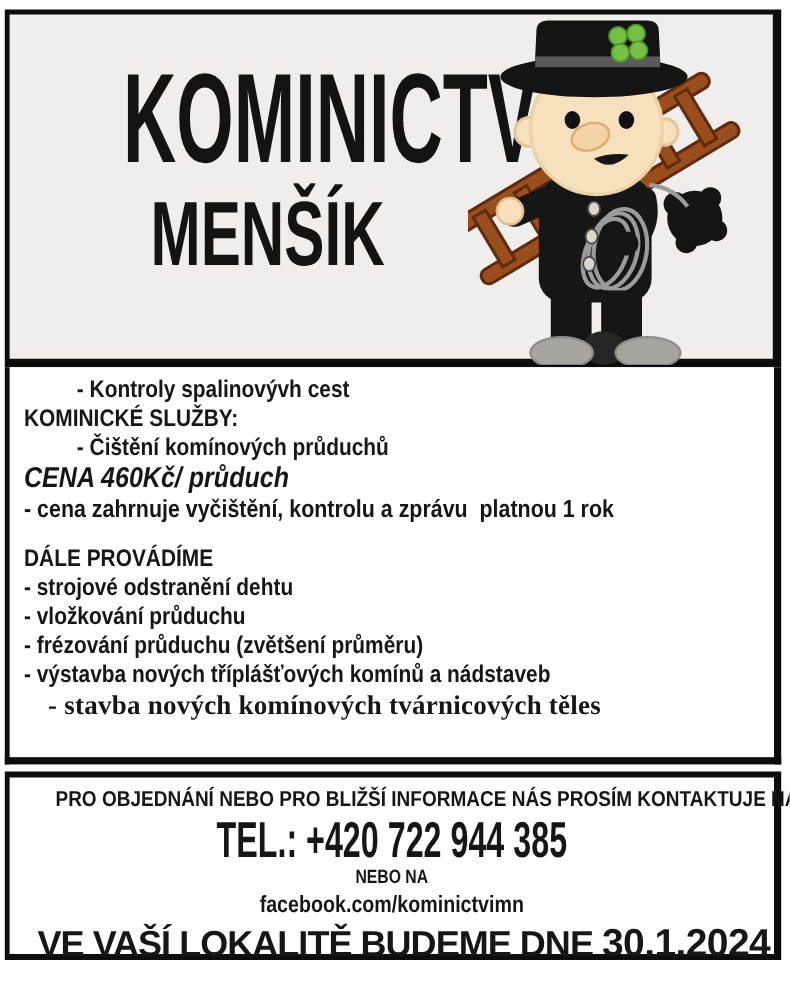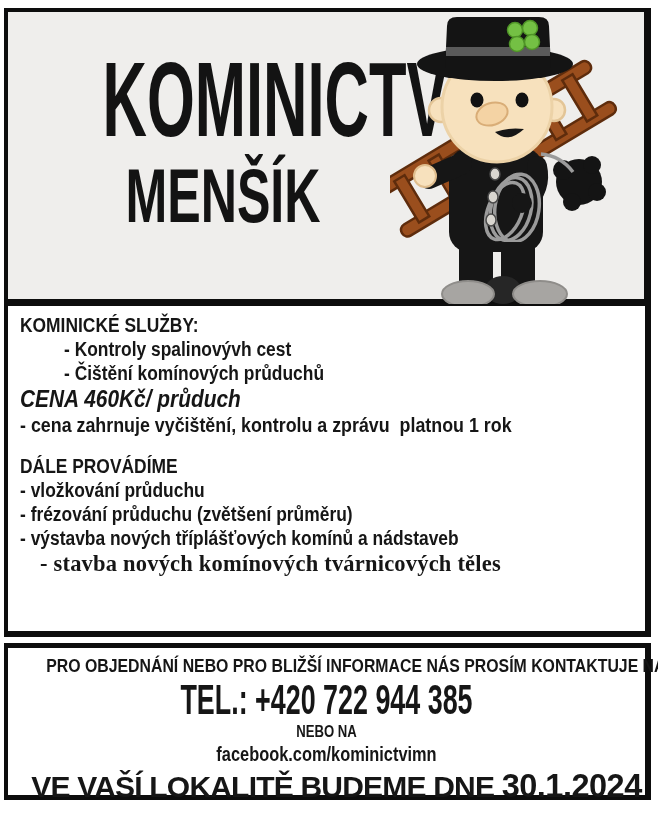--- a/index.html
+++ b/index.html
@@ -138,27 +138,28 @@
 
       <ellipse cx="86" cy="86" rx="6.5" ry="7.5" fill="#111111"></ellipse>
       <ellipse cx="131" cy="86" rx="6.5" ry="7.5" fill="#111111"></ellipse>
       <ellipse cx="101" cy="100" rx="16" ry="11" transform="rotate(-18 101 100)" fill="#f4d3a4" stroke="#d9ad77" stroke-width="2"></ellipse>
       <path d="M104,118 Q117,130 133,115 Q118,113 104,118 Z" fill="#161616"></path>
     </svg>
   </div>
 
   <div class="panel services-panel">
     <div class="services-inner">
+      <div class="line indent"><span class="cond">- Kontroly spalinovývh cest</span></div>
       <div class="line"><span class="cond">KOMINICKÉ SLUŽBY:</span></div>
-      <div class="line indent"><span class="cond">- Kontroly spalinovývh cest</span></div>
       <div class="line indent"><span class="cond">- Čištění komínových průduchů</span></div>
       <div class="line price-line"><span class="cond">CENA 460Kč/ průduch</span></div>
       <div class="line note-line"><span class="cond">- cena zahrnuje vyčištění, kontrolu a zprávu  platnou 1 rok</span></div>
       <div class="gap"></div>
       <div class="line"><span class="cond">DÁLE PROVÁDÍME</span></div>
+      <div class="line"><span class="cond">- strojové odstranění dehtu</span></div>
       <div class="line"><span class="cond">- vložkování průduchu</span></div>
       <div class="line"><span class="cond">- frézování průduchu (zvětšení průměru)</span></div>
       <div class="line"><span class="cond">- výstavba nových tříplášťových komínů a nádstaveb</span></div>
       <div class="serif-line"><span class="noscale">- stavba nových komínových tvárnicových těles</span></div>
     </div>
   </div>
 
   <div class="panel contact-panel">
     <div class="c-intro">PRO OBJEDNÁNÍ NEBO PRO BLIŽŠÍ INFORMACE NÁS PROSÍM KONTAKTUJE NA:</div>
     <div class="c-phone">TEL.: +420 722 944 385</div>

